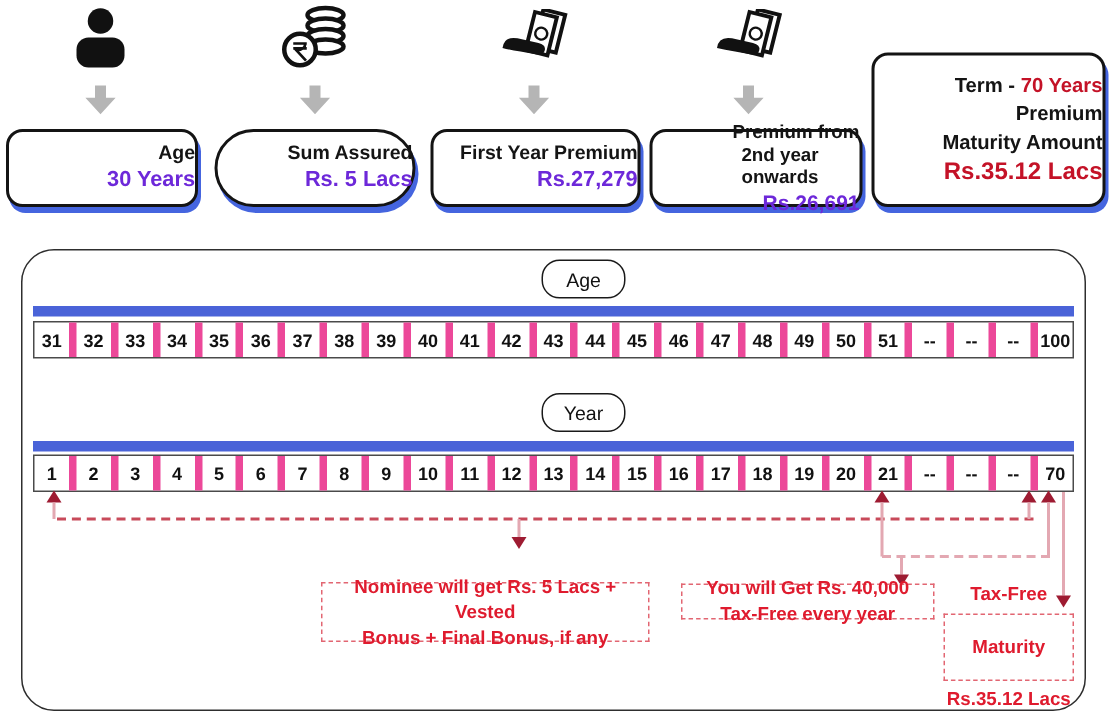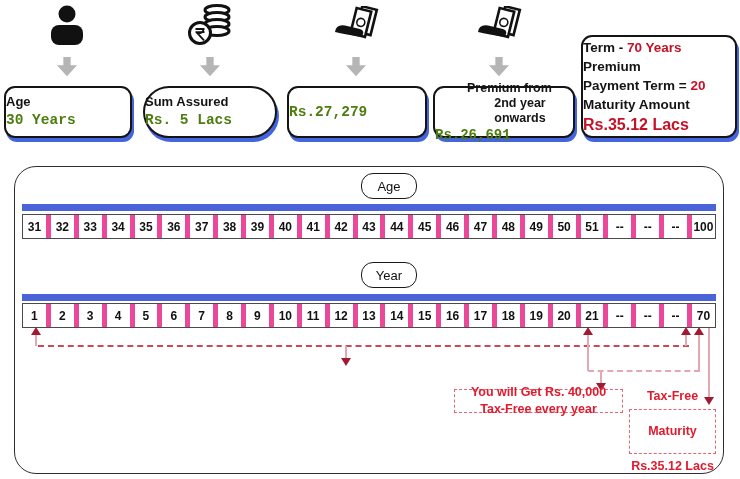--- a/index.html
+++ b/index.html
@@ -1,24 +1,24 @@
 <!DOCTYPE html>
 <html><head>
 <meta charset="utf-8">
 <style>
   html,body{margin:0;padding:0;background:#fff;}
   .canvas{position:relative;width:740px;height:479px;background:#fff;font-family:"Liberation Sans",sans-serif;overflow:hidden;}
 
   
   .card{position:absolute;background:#fff;border:2px solid #141414;border-radius:11px;
-        box-shadow:2px 4px 0 0 #4565df;display:flex;flex-direction:column;align-items:flex-start;
+        box-shadow:2px 4px 0 0 #4565df;display:flex;flex-direction:column;align-items:flex-end;
         justify-content:center;text-align:center;box-sizing:border-box;}
   .card-label{font-weight:bold;font-size:13px;color:#141414;line-height:16px;}
   .card-label-sm{font-weight:bold;font-size:12.5px;color:#141414;line-height:15px;padding-left:32px;}
-  .card-value{font-weight:bold;font-size:14.5px;color:#4d7c0f;line-height:20px;font-family:Liberation Mono, monospace;}
+  .card-value{font-weight:bold;font-size:14.5px;color:#6d28d9;line-height:20px;}
   .term-line{font-size:13.5px;font-weight:bold;color:#141414;line-height:19px;}
   .red{color:#c41227;}
   .term-big{font-size:16px;line-height:22px;}
 
   .icon{position:absolute;}
   .gray-arrow{position:absolute;}
 
   
   .frame{position:absolute;left:14px;top:166px;width:710px;height:308px;border:1.6px solid #2e2e2e;
          border-radius:22px;background:#fff;box-sizing:border-box;}
@@ -102,33 +102,33 @@
     <div class="card-label">Age</div>
     <div class="card-value">30 Years</div>
   </div>
 
   <div class="card" style="left:143px;top:86px;width:134px;height:52px;border-radius:26px;">
     <div class="card-label">Sum Assured</div>
     <div class="card-value">Rs. 5 Lacs</div>
   </div>
 
   <div class="card" style="left:287px;top:86px;width:140px;height:52px;">
+    <div class="card-label">First Year Premium</div>
     <div class="card-value">Rs.27,279</div>
   </div>
 
   <div class="card" style="left:433px;top:86px;width:142px;height:52px;">
     <div class="card-label-sm">Premium from</div>
     <div class="card-label-sm">2nd year onwards</div>
     <div class="card-value" style="font-size:14px;line-height:18px;">Rs.26,691</div>
   </div>
 
   <div class="card" style="left:581px;top:35px;width:156px;height:103px;">
     <div class="term-line"><span>Term - </span><span class="red">70 Years</span></div>
     <div class="term-line">Premium</div>
-    <div class="term-line"><span>Payment Term = </span><span class="red">20</span></div>
     <div class="term-line">Maturity Amount</div>
     <div class="term-line term-big red">Rs.35.12 Lacs</div>
   </div>
 
   <div class="frame">
 
     <div class="pill" style="top:6px;">Age</div>
     <div class="bluebar" style="top:37px;"></div>
     <div class="cells" style="top:47px;">
         <div class="cell">31</div>
@@ -200,20 +200,24 @@
     <div class="ah-up" style="left:568px;top:160px;"></div>
     <div class="shaft" style="left:572px;top:168px;height:36px;"></div>
     <div class="ah-up" style="left:679px;top:160px;"></div>
     <div class="shaft" style="left:683px;top:168px;height:36px;"></div>
     <div class="shaft" style="left:585px;top:204px;height:12px;"></div>
     <div class="ah-down" style="left:581px;top:216px;"></div>
 
     <div class="shaft" style="left:693px;top:161px;height:69px;"></div>
     <div class="ah-down" style="left:689px;top:230px;"></div>
 
+    <div class="note" style="left:199px;top:221px;width:219px;height:40px;">
+      <div>Nominee will get Rs. 5 Lacs + Vested</div>
+      <div>Bonus + Final Bonus, if any</div>
+    </div>
 
     <div class="note" style="left:439px;top:222px;width:169px;height:24px;">
       <div>You will Get Rs. 40,000</div>
       <div>Tax-Free every year</div>
     </div>
 
     <div class="note note-sm" style="left:614px;top:242px;width:87px;height:45px;">
       <div>Tax-Free</div>
       <div>Maturity</div>
       <div>Rs.35.12 Lacs</div>

